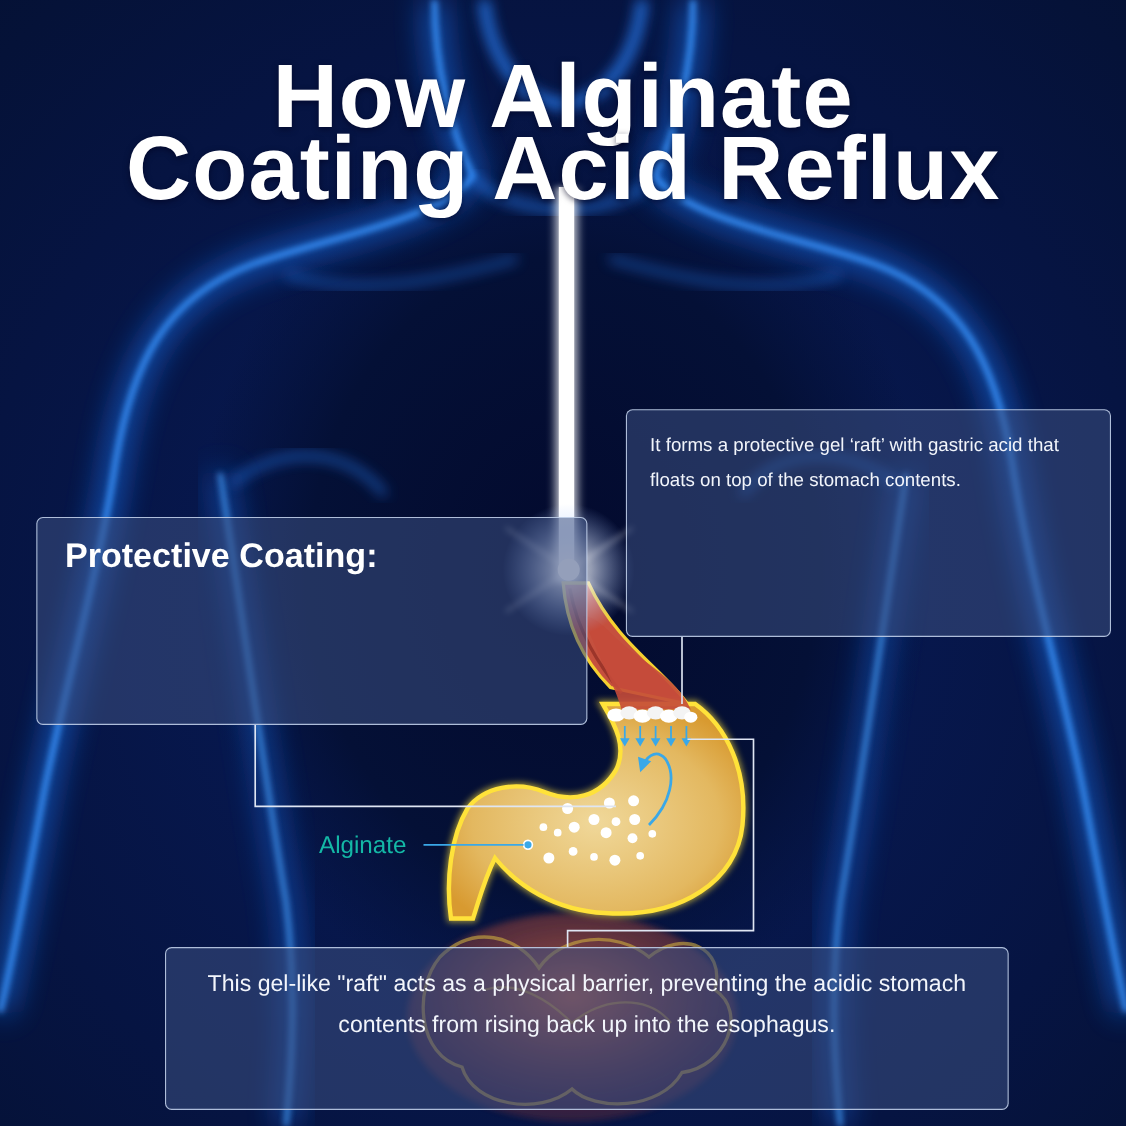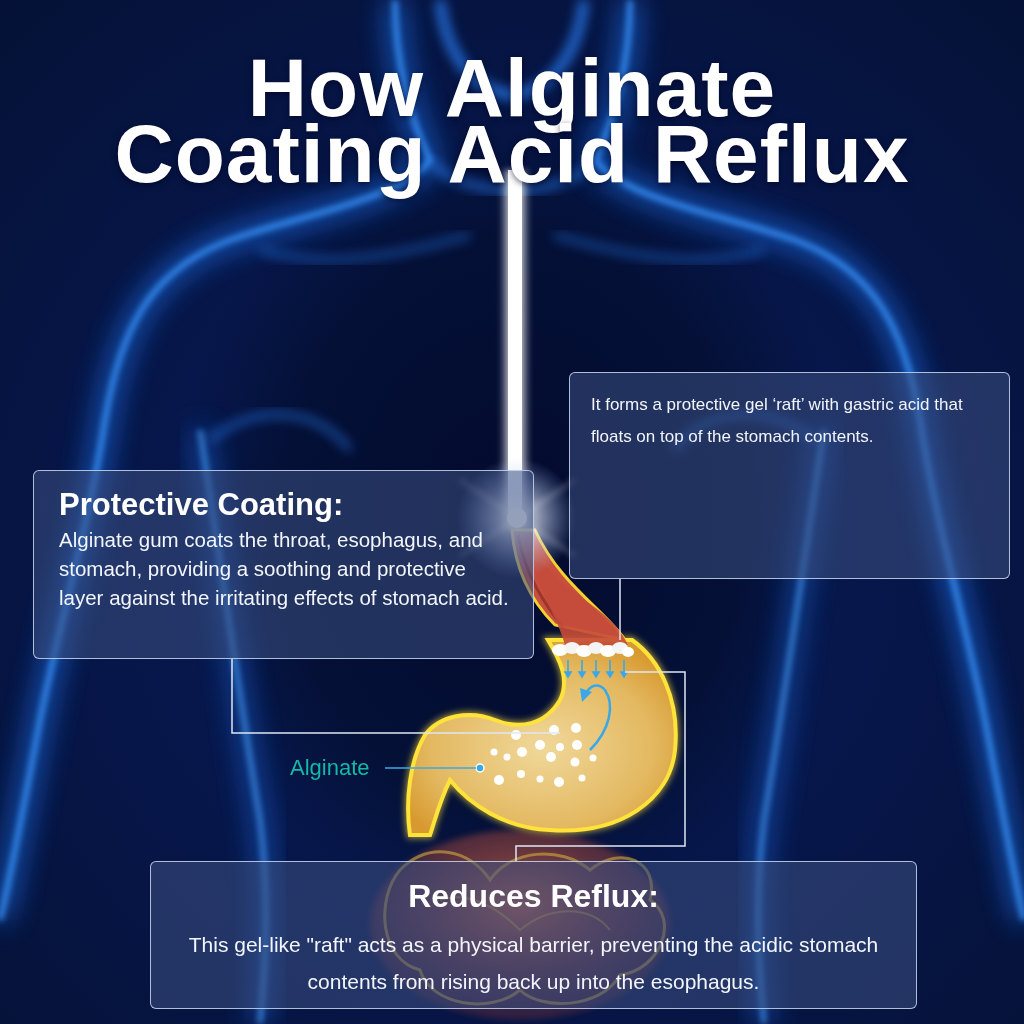--- a/index.html
+++ b/index.html
@@ -188,25 +188,23 @@
     <polyline points="625,672 685,672 685,846 516,846 516,861"></polyline>
     <line x1="385" y1="768" x2="476" y2="768" stroke="#3aa8e8"></line>
   </g>
 </svg>
 
 <div class="title l1">How Alginate</div>
 <div class="title l2">Coating Acid Reflux</div>
 
 <div class="card" id="card-protective">
   <h2>Protective Coating:</h2>
-  <p>Alginate gum coats the throat, esophagus, and stomach, providing a soothing and protective layer against the irritating effects of stomach acid.</p>
 </div>
 
 <div class="card" id="card-raft">
   <p>It forms a protective gel ‘raft’ with gastric acid that floats on top of the stomach contents.</p>
 </div>
 
 <div class="card" id="card-reduces">
-  <h2>Reduces Reflux:</h2>
   <p>This gel-like "raft" acts as a physical barrier, preventing the acidic stomach contents from rising back up into the esophagus.</p>
 </div>
 
 <div class="label-alginate">Alginate</div>
 
 </body></html>

